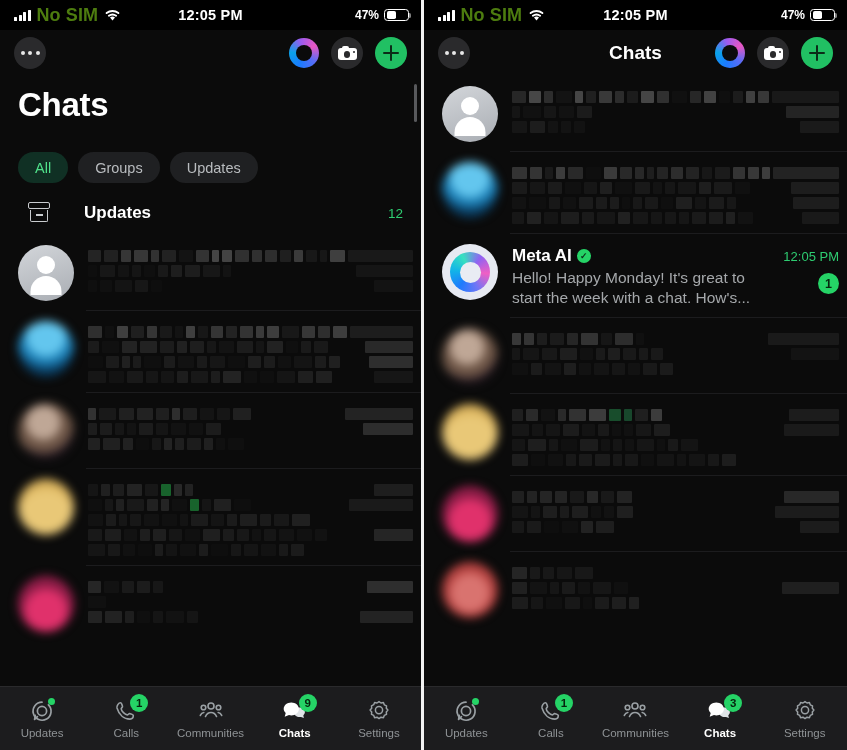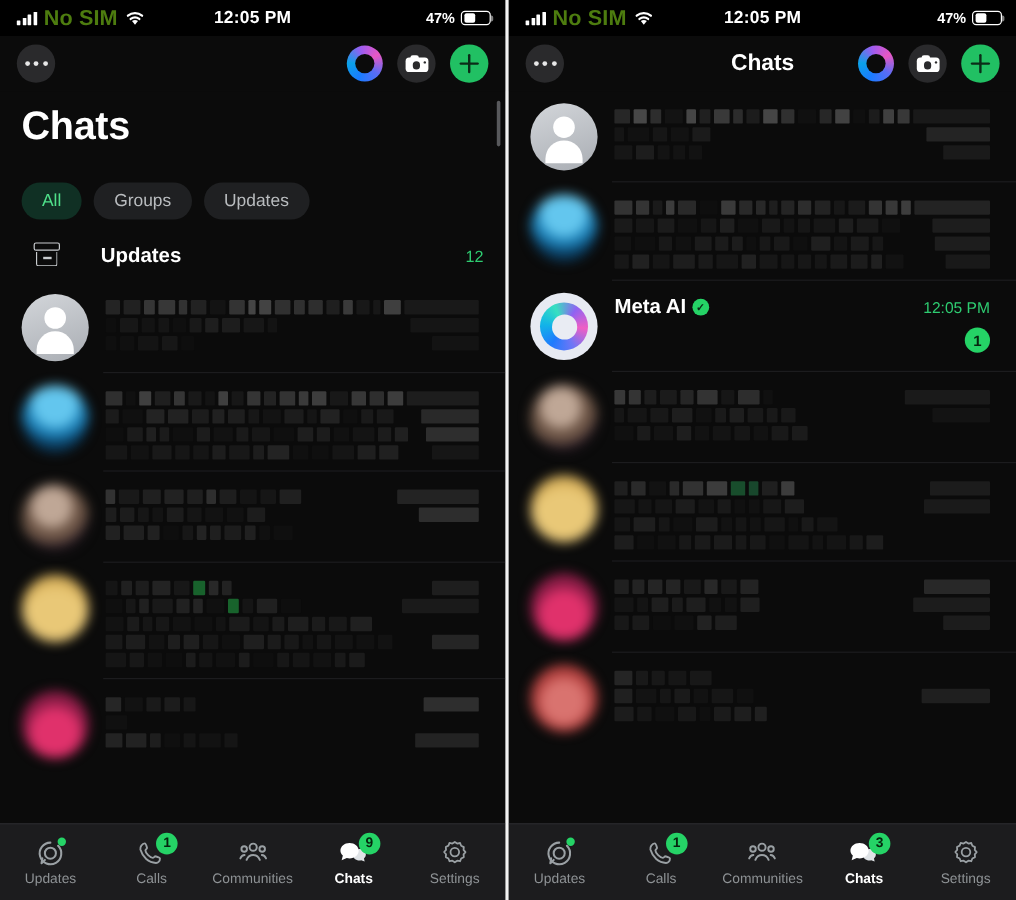--- a/index.html
+++ b/index.html
@@ -131,21 +131,21 @@
     border: 1.6px solid #c9cccf; border-top: none; border-radius: 0 0 2px 2px;
   }
   .arch-ico .slot {
     position: absolute; top: 13px; left: 7.5px; width: 7px; height: 1.6px; background: #c9cccf;
   }
   .arch-label { color: #fff; font-size: 17px; font-weight: 700; margin-left: 30px; }
   .arch-count { margin-left: auto; color: #2ecc71; font-size: 13.5px; }
 
   
   .chat-list { position: relative; }
-  .chat-row { display: flex; align-items: flex-start; padding: 10px 22px 10px 18px; position: relative; }
+  .chat-row { display: flex; align-items: flex-start; padding: 10px 8px 10px 18px; position: relative; }
   .chat-row .sep {
     position: absolute; left: 86px; right: 0; bottom: 0; height: 1px; background: #1c1c1e;
   }
   .avatar { width: 56px; height: 56px; border-radius: 50%; flex: 0 0 auto; overflow: hidden; position: relative; }
   .av-default { background: linear-gradient(160deg, #d3d6da, #a9adb3); }
   .av-default::before {
     content: ""; position: absolute; left: 50%; top: 11px; transform: translateX(-50%);
     width: 18px; height: 18px; border-radius: 50%; background: #fff;
   }
   .av-default::after {
@@ -839,20 +839,21 @@
           </div>
         <div class="chat-body">
           <div class="chat-top">
             <span class="chat-name">
               <span>Meta AI</span>
               <span class="verified">✓</span>
             </span>
             <span class="chat-time unread">12:05 PM</span>
           </div>
           <div class="chat-bottom">
+            <span class="chat-preview">Hello! Happy Monday! It's great to start the week with a chat. How's...</span>
             <span class="badge">1</span>
           </div>
         </div>
         <span class="sep"></span>
       </div>
 
       <div class="chat-row">
         <div class="avatar av-photo av-b"></div>
         <div class="chat-body">
           <div class="redact">

